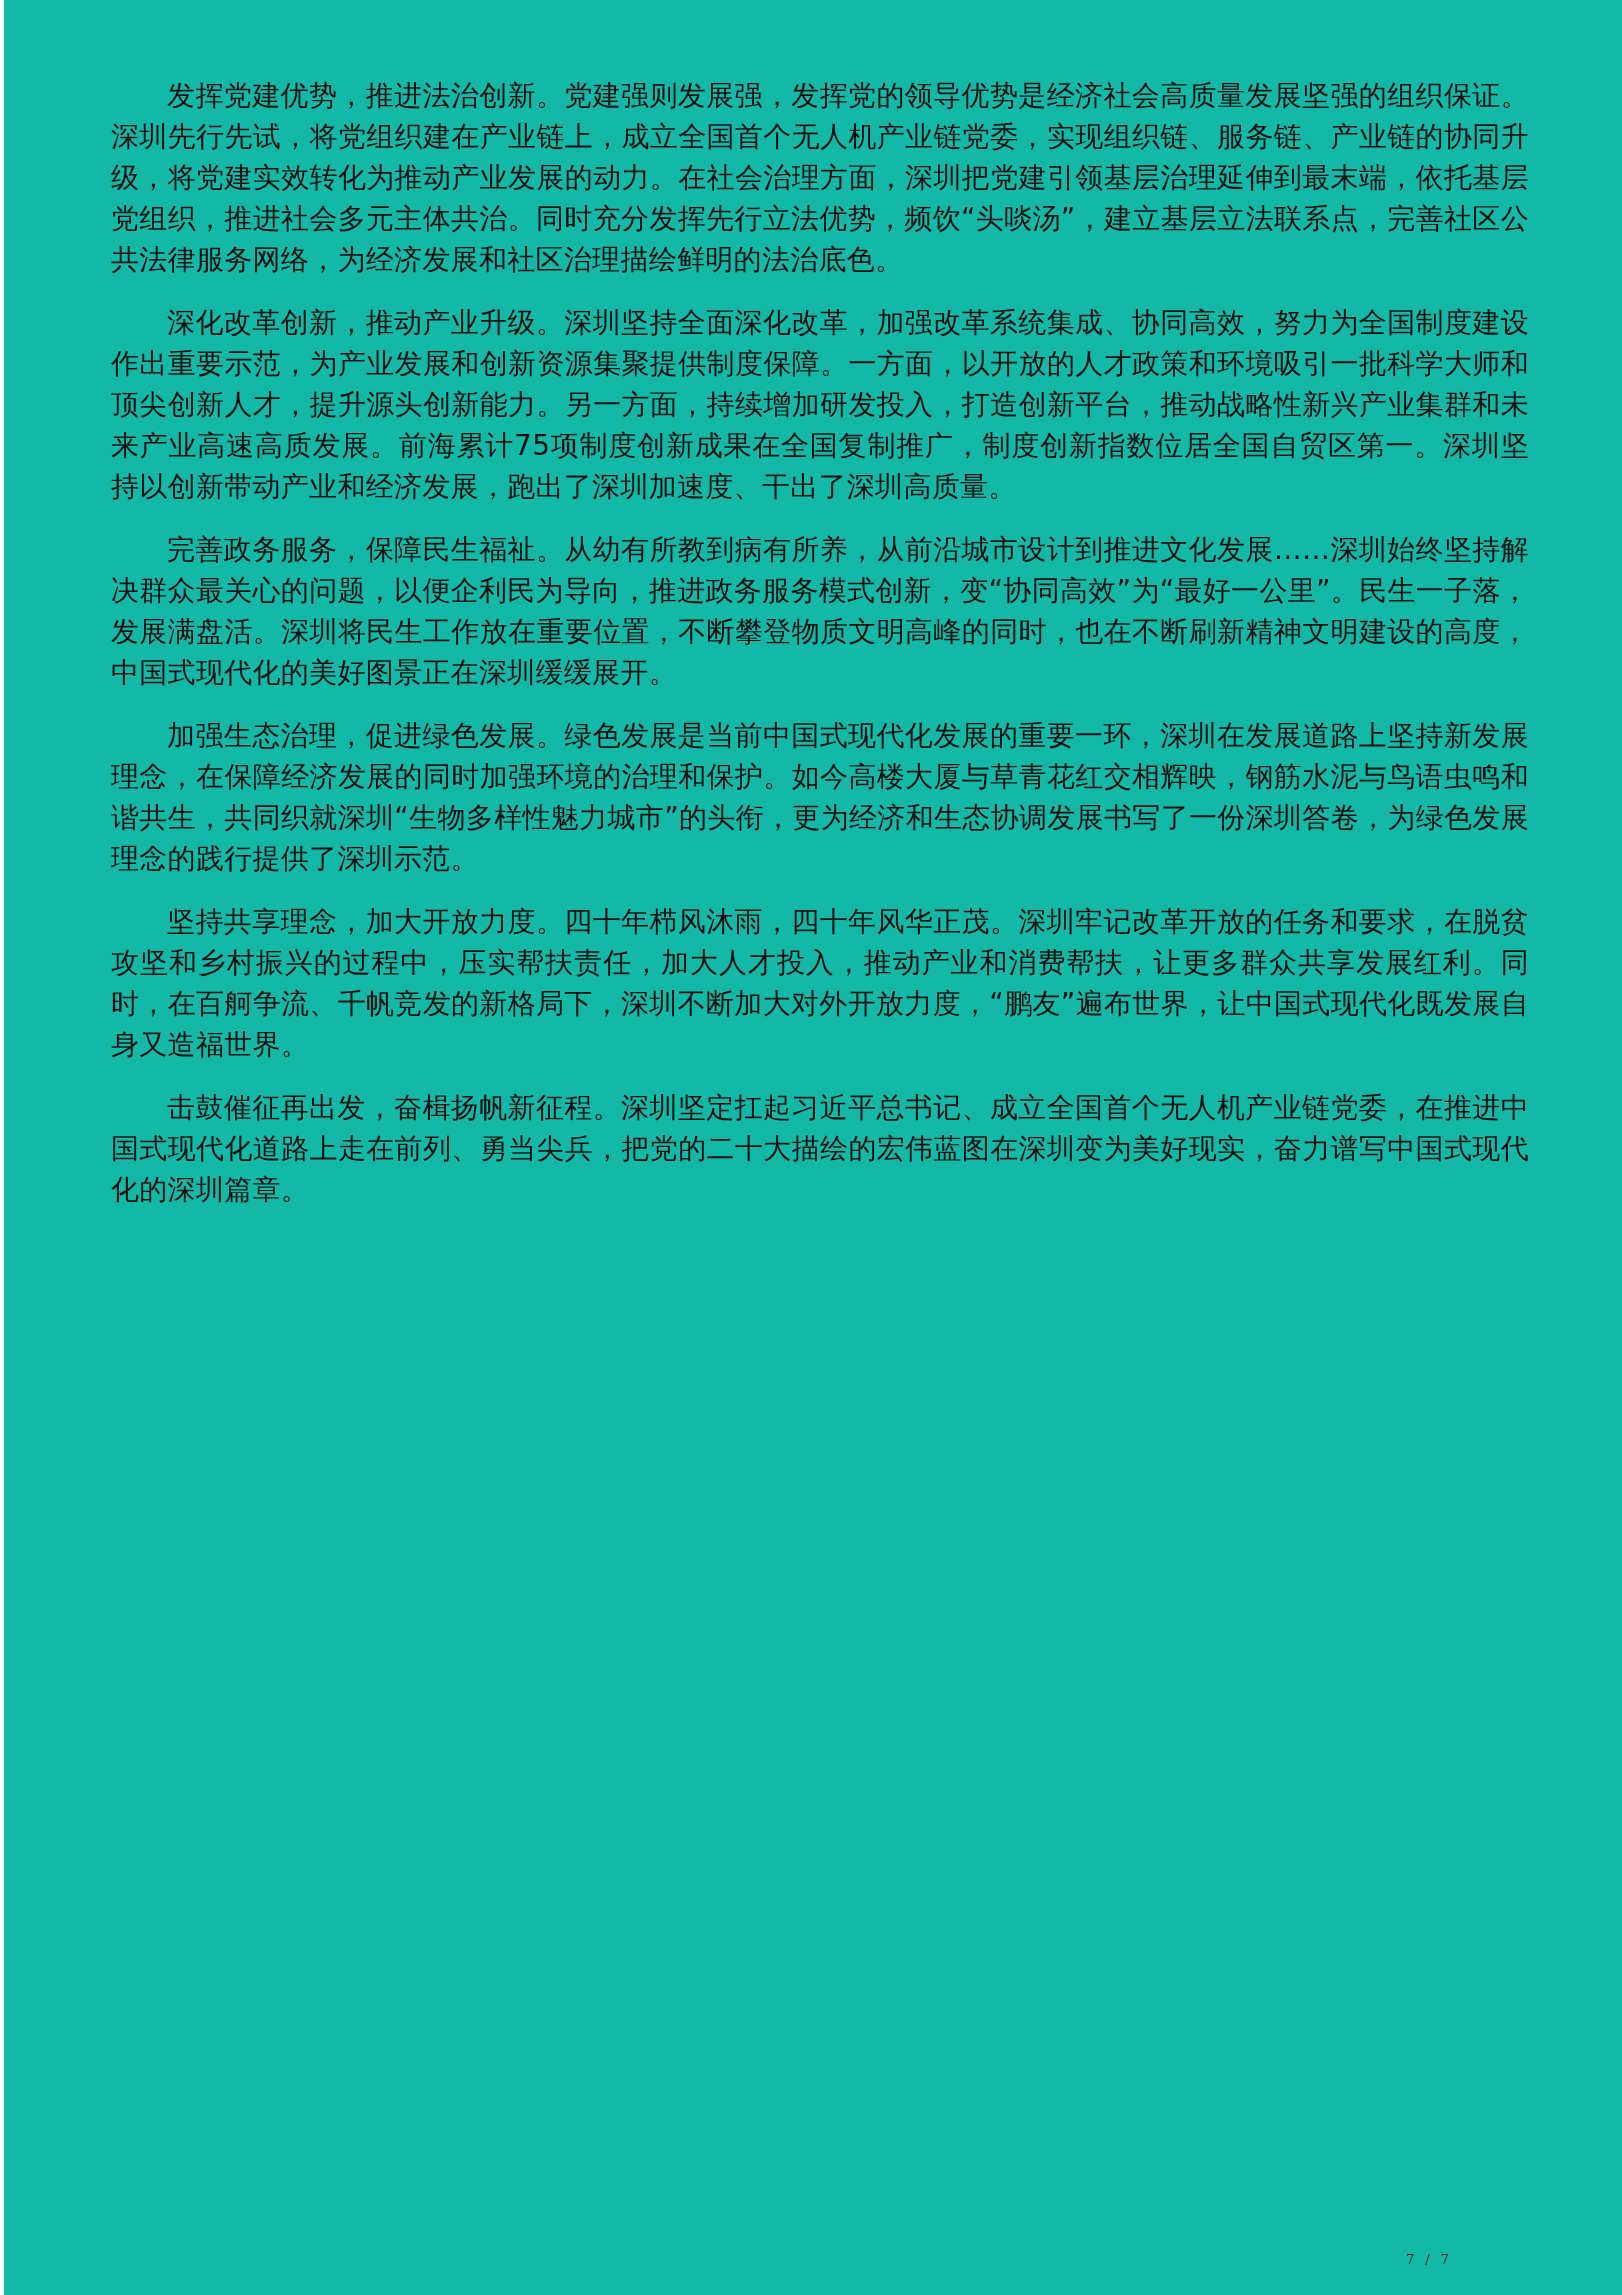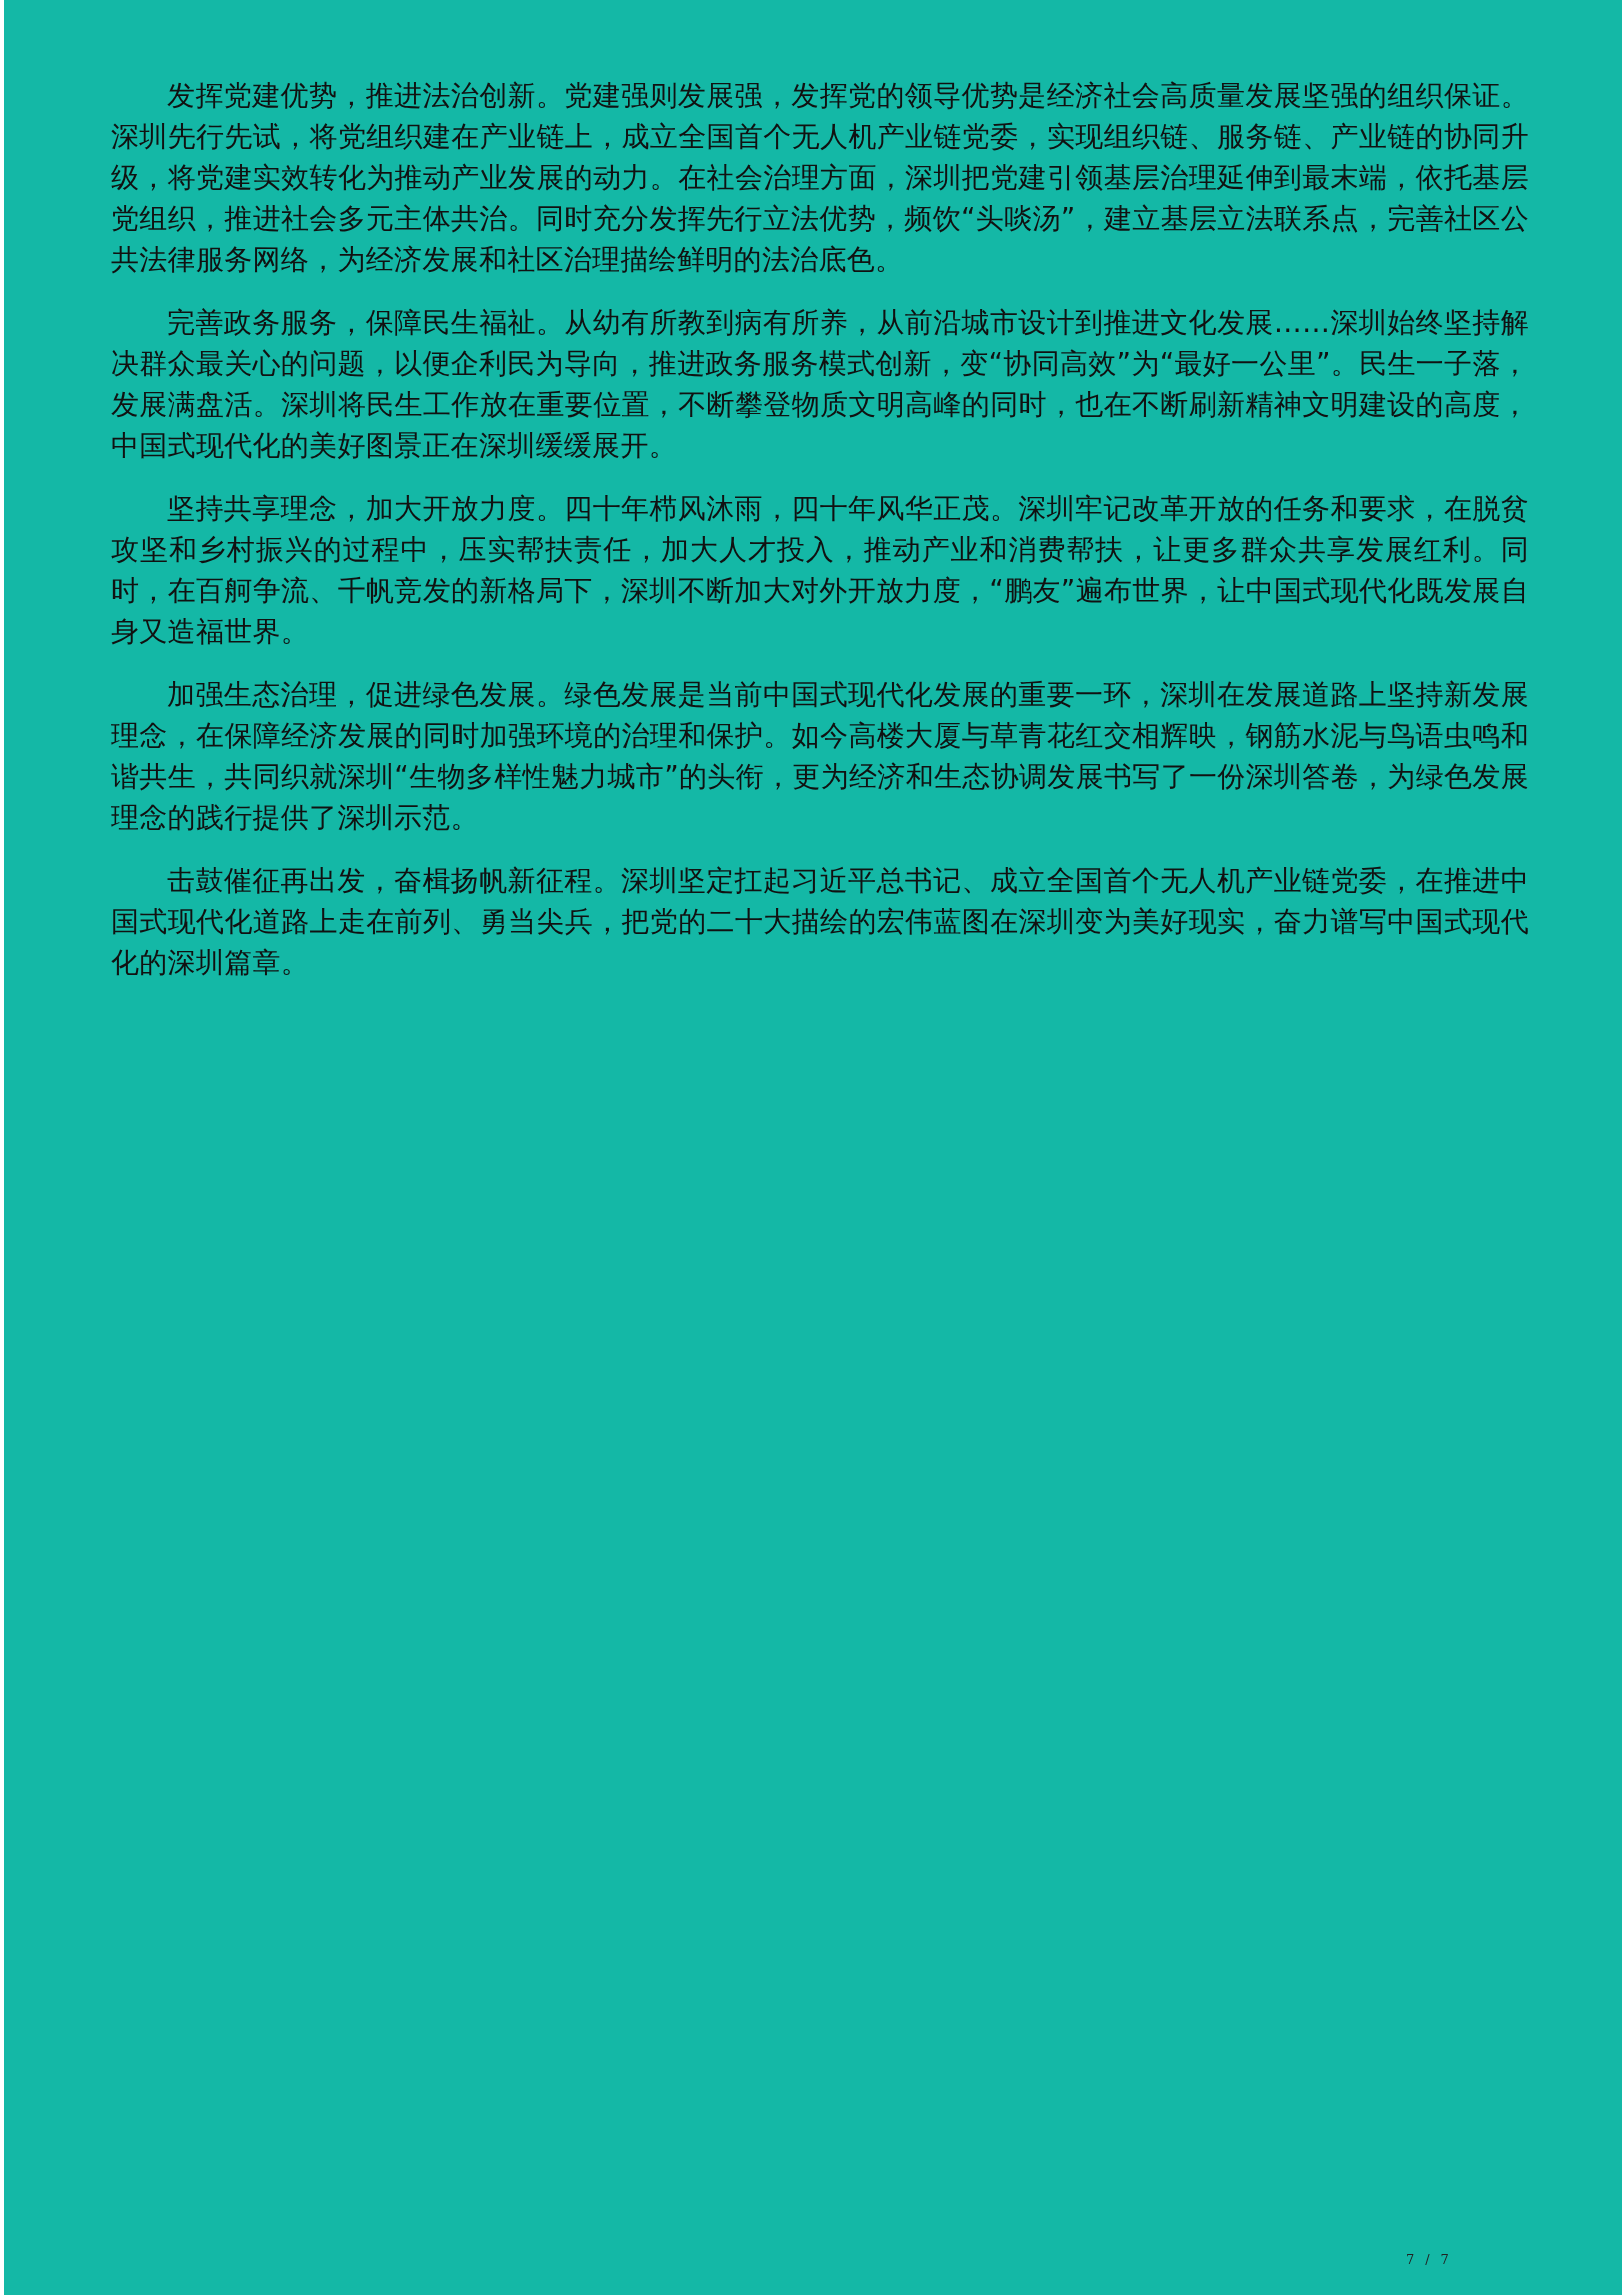--- a/index.html
+++ b/index.html
@@ -34,21 +34,22 @@
     white-space: pre;
     letter-spacing: 0.9px;
   }
 </style>
 </head>
 <body>
 
 <div class="page">
   <div class="body-text">
     <p class="para">发挥党建优势，推进法治创新。党建强则发展强，发挥党的领导优势是经济社会高质量发展坚强的组织保证。深圳先行先试，将党组织建在产业链上，成立全国首个无人机产业链党委，实现组织链、服务链、产业链的协同升级，将党建实效转化为推动产业发展的动力。在社会治理方面，深圳把党建引领基层治理延伸到最末端，依托基层党组织，推进社会多元主体共治。同时充分发挥先行立法优势，频饮“头啖汤”，建立基层立法联系点，完善社区公共法律服务网络，为经济发展和社区治理描绘鲜明的法治底色。</p>
+    <p class="para">深化改革创新，推动产业升级。深圳坚持全面深化改革，加强改革系统集成、协同高效，努力为全国制度建设作出重要示范，为产业发展和创新资源集聚提供制度保障。一方面，以开放的人才政策和环境吸引一批科学大师和顶尖创新人才，提升源头创新能力。另一方面，持续增加研发投入，打造创新平台，推动战略性新兴产业集群和未来产业高速高质发展。前海累计75项制度创新成果在全国复制推广，制度创新指数位居全国自贸区第一。深圳坚持以创新带动产业和经济发展，跑出了深圳加速度、干出了深圳高质量。</p>
     <p class="para">完善政务服务，保障民生福祉。从幼有所教到病有所养，从前沿城市设计到推进文化发展……深圳始终坚持解决群众最关心的问题，以便企利民为导向，推进政务服务模式创新，变“协同高效”为“最好一公里”。民生一子落，发展满盘活。深圳将民生工作放在重要位置，不断攀登物质文明高峰的同时，也在不断刷新精神文明建设的高度，中国式现代化的美好图景正在深圳缓缓展开。</p>
+    <p class="para">加强生态治理，促进绿色发展。绿色发展是当前中国式现代化发展的重要一环，深圳在发展道路上坚持新发展理念，在保障经济发展的同时加强环境的治理和保护。如今高楼大厦与草青花红交相辉映，钢筋水泥与鸟语虫鸣和谐共生，共同织就深圳“生物多样性魅力城市”的头衔，更为经济和生态协调发展书写了一份深圳答卷，为绿色发展理念的践行提供了深圳示范。</p>
     <p class="para">坚持共享理念，加大开放力度。四十年栉风沐雨，四十年风华正茂。深圳牢记改革开放的任务和要求，在脱贫攻坚和乡村振兴的过程中，压实帮扶责任，加大人才投入，推动产业和消费帮扶，让更多群众共享发展红利。同时，在百舸争流、千帆竞发的新格局下，深圳不断加大对外开放力度，“鹏友”遍布世界，让中国式现代化既发展自身又造福世界。</p>
-    <p class="para">加强生态治理，促进绿色发展。绿色发展是当前中国式现代化发展的重要一环，深圳在发展道路上坚持新发展理念，在保障经济发展的同时加强环境的治理和保护。如今高楼大厦与草青花红交相辉映，钢筋水泥与鸟语虫鸣和谐共生，共同织就深圳“生物多样性魅力城市”的头衔，更为经济和生态协调发展书写了一份深圳答卷，为绿色发展理念的践行提供了深圳示范。</p>
     <p class="para">击鼓催征再出发，奋楫扬帆新征程。深圳坚定扛起习近平总书记、成立全国首个无人机产业链党委，在推进中国式现代化道路上走在前列、勇当尖兵，把党的二十大描绘的宏伟蓝图在深圳变为美好现实，奋力谱写中国式现代化的深圳篇章。</p>
   </div>
 
   <div class="page-number">7  /  7</div>
 </div>
 
 
 </body></html>

